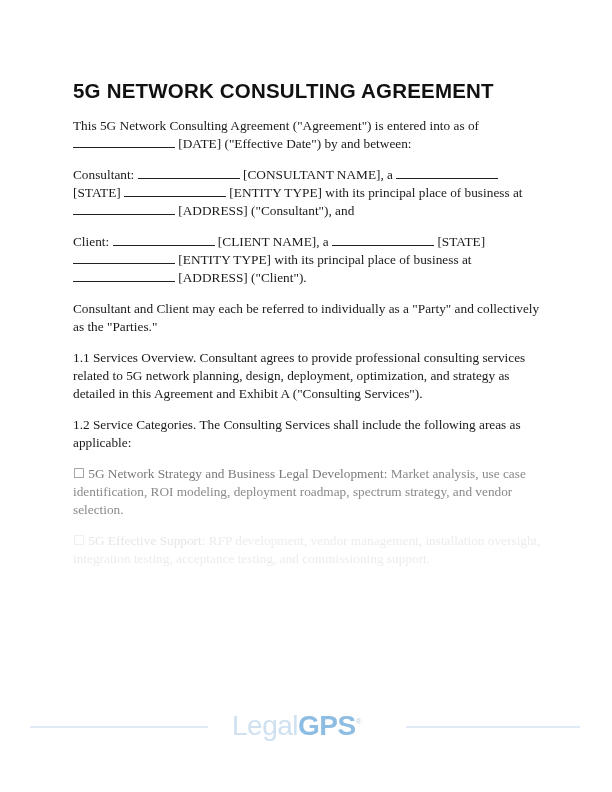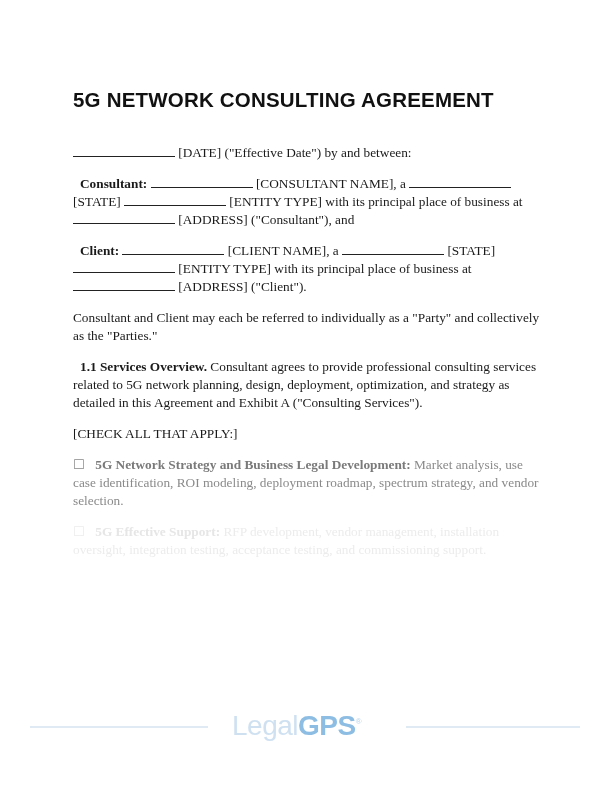--- a/index.html
+++ b/index.html
@@ -1,26 +1,26 @@
 <!DOCTYPE html>
 <html><head>
 <meta charset="utf-8">
 <style>
   html, body { margin: 0; padding: 0; background: #ffffff; }
   body { width: 612px; height: 792px; position: relative; overflow: hidden; }
-  .page { position: absolute; left: 73px; top: 88px; width: 472px; color: #1a1a1a;
+  .page { position: absolute; left: 73px; top: 79px; width: 472px; color: #1a1a1a;
           font-family: "Liberation Serif", "DejaVu Serif", serif; font-size: 13.3px; line-height: 18px; }
   h1 { font-family: "Liberation Sans", "DejaVu Sans", sans-serif; font-weight: bold; font-size: 20.5px;
        margin: 0 0 14px 0; letter-spacing: 0.2px; color: #111; line-height: 24px; }
   h2 { font-family: "Liberation Sans", "DejaVu Sans", sans-serif; font-weight: bold; font-size: 14px;
        margin: 0 0 13px 0; line-height: 18px; color: #111; letter-spacing: 0.2px; }
   p { margin: 0 0 13px 0; }
   .blank { display: inline-block; border-bottom: 1px solid #222; height: 12px; vertical-align: baseline; }
   .b100 { width: 102px; }
-  b { font-weight: bold; margin-left: 7px; }
+  b { font-weight: normal; }
   .faded1 { color: #8a8a8a; }
   .faded1 b { color: #7a7a7a; }
   .faded2 { color: #c8c8c8; }
   .faded2 b { color: #bdbdbd; }
   .faded3 { color: #ececec; }
   .faded3 b { color: #e6e6e6; }
   .footer { position: absolute; left: 0; top: 706px; width: 512px; height: 40px; }
   .rule { position: absolute; top: 20px; height: 2px; background: #dfeaf4; }
   .rule.left { left: 30px; width: 178px; }
   .rule.right { left: 406px; width: 174px; }
@@ -30,21 +30,21 @@
   .logo .gps { color: #8dbde3; font-weight: bold; }
   .logo .reg { color: #b9d3ea; font-size: 8px; vertical-align: top; position: relative; top: -4px; }
 </style>
 </head>
 <body>
 
 <div class="page">
   <h1>5G NETWORK CONSULTING AGREEMENT</h1>
 
   <p>
-    <br>
+    <span>This 5G Network Consulting Agreement ("Agreement") is entered into as of</span><br>
     <span class="blank b100"></span>
     <span>[DATE] ("Effective Date") by and between:</span>
   </p>
 
   <p>
     <b>Consultant:</b>
     <span class="blank b100"></span>
     <span>[CONSULTANT NAME], a</span>
     <span class="blank b100"></span><br>
     <span>[STATE]</span>
@@ -67,22 +67,25 @@
   </p>
 
   <p>Consultant and Client may each be referred to individually as a "Party" and collectively as the "Parties."</p>
 
 
   <p>
     <b>1.1 Services Overview.</b>
     <span>Consultant agrees to provide professional consulting services related to 5G network planning, design, deployment, optimization, and strategy as detailed in this Agreement and Exhibit A ("Consulting Services").</span>
   </p>
 
+  <p>
+    <b>1.2 Service Categories.</b>
+    <span>The Consulting Services shall include the following areas as applicable:</span>
+  </p>
 
-  <p>[CHECK ALL THAT APPLY:]</p>
 
   <p class="faded1">
     <span>☐</span>
     <b>5G Network Strategy and Business Legal Development:</b>
     <span>Market analysis, use case identification, ROI modeling, deployment roadmap, spectrum strategy, and vendor selection.</span>
   </p>
 
 
   <p class="faded3">
     <span>☐</span>

